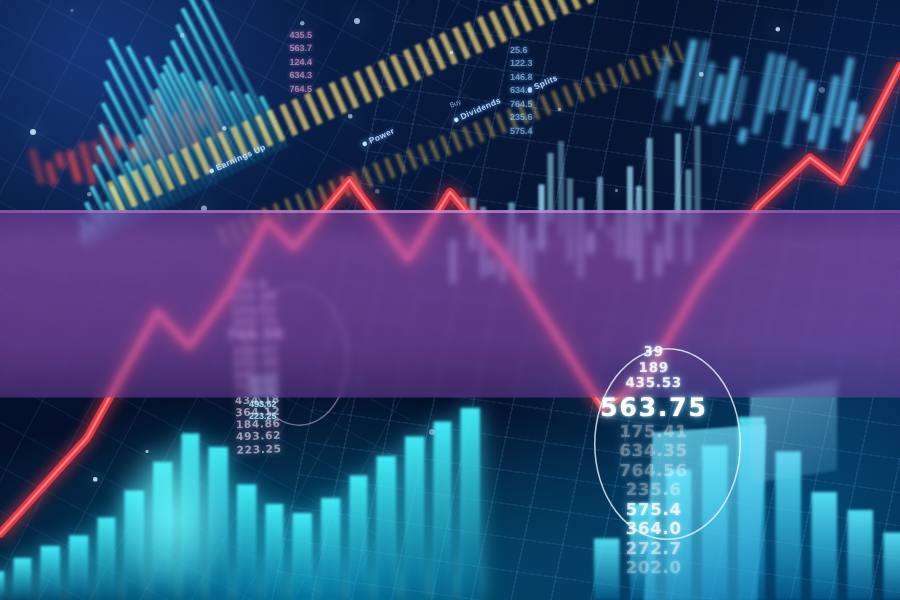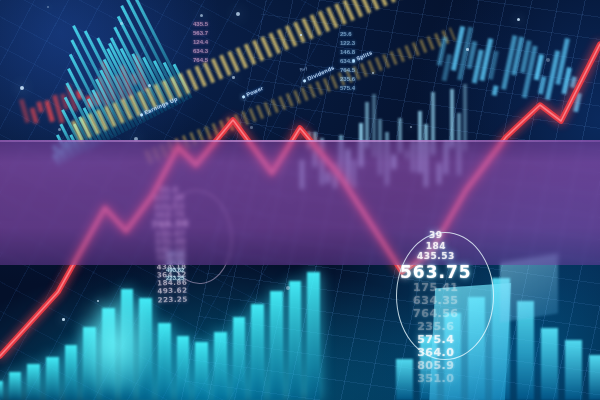--- a/index.html
+++ b/index.html
@@ -487,29 +487,29 @@
       <div>493.62</div>
       <div>223.25</div>
     </div>
 
   <div class="band"></div>
   <div class="band-top-edge"></div>
 
   <div class="ellipse ell-right"></div>
   <div class="numcol numcol-right" id="numRight">
       <div class="sm">39</div>
-      <div class="sm">184</div>
+      <div class="sm">189</div>
       <div class="sm">435.53</div>
       <div class="xl">563.75</div>
       <div class="fade3">175.41</div>
       <div class="fade3">634.35</div>
       <div class="fade3">764.56</div>
       <div class="fade3">235.6</div>
       <div class="fade1">575.4</div>
       <div class="fade1">364.0</div>
-      <div class="fade2">805.9</div>
-      <div class="fade3">351.0</div>
+      <div class="fade2">272.7</div>
+      <div class="fade3">202.0</div>
     </div>
 
   <div class="title">
   </div>
 
 </div>
 
 </body></html>

